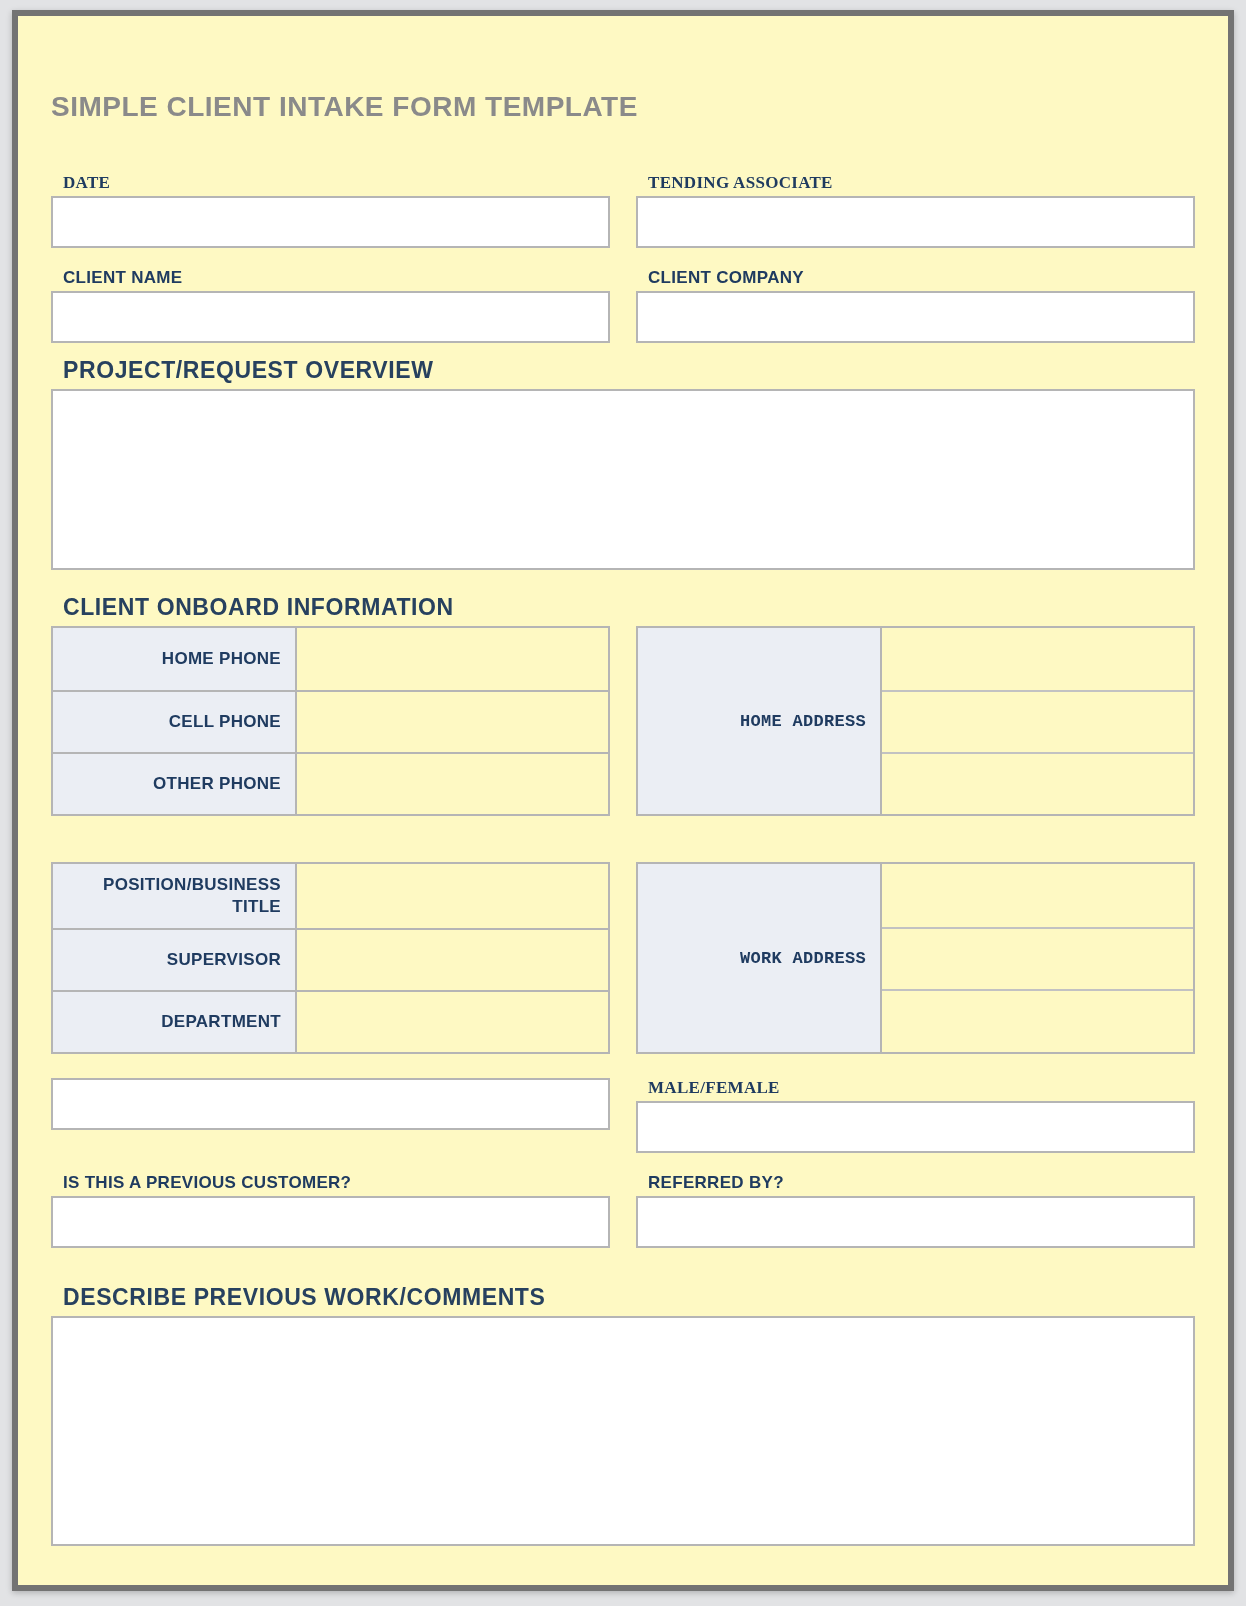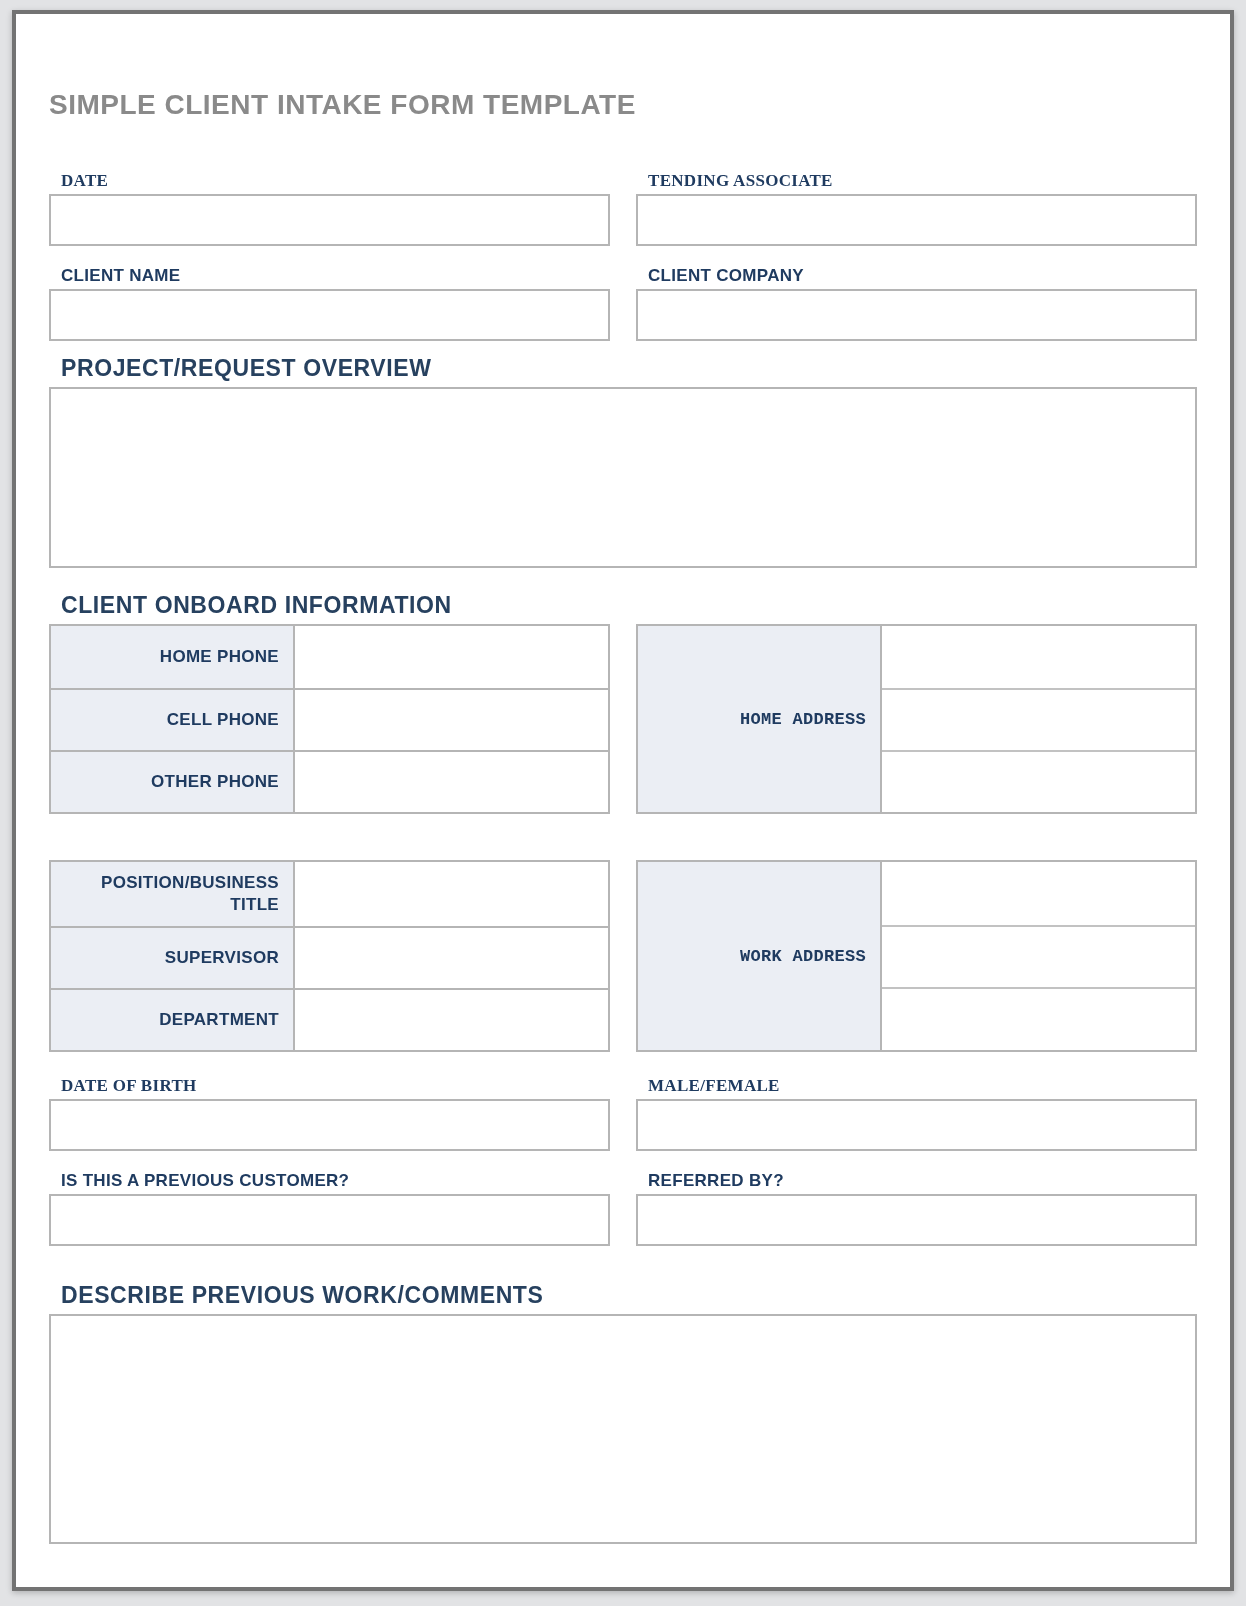--- a/index.html
+++ b/index.html
@@ -6,22 +6,22 @@
   html, body {
     background: #e2e3e5;
     font-family: "Liberation Sans", sans-serif;
   }
   body { width: 1246px; }
 
   .page {
     width: 1222px;
     height: 1581px;
     margin: 10px auto 15px auto;
-    background: #ffffff;
-    border: 4px solid #737373;
+    background: #fef9c3;
+    border: 6px solid #737373;
     box-shadow: 0 2px 6px rgba(0,0,0,0.22);
     padding: 75px 33px 0 33px;
     overflow: hidden;
   }
 
   h1.title {
     font-size: 28px;
     font-weight: 700;
     color: #8a8a8a;
     letter-spacing: 0.5px;
@@ -258,21 +258,20 @@
         </div>
         <div class="addr-cell">
           <input type="text" value="" style="">
         </div>
       </div>
     </div>
   </div>
 
   <div class="two-col mb20">
     <div>
-      <div class="flabel">DATE OF BIRTH</div>
       <input type="text" class="box" value="" style="">
     </div>
     <div>
       <div class="flabel">MALE/FEMALE</div>
       <input type="text" class="box" value="" style="">
     </div>
   </div>
 
   <div class="two-col mb36">
     <div>

